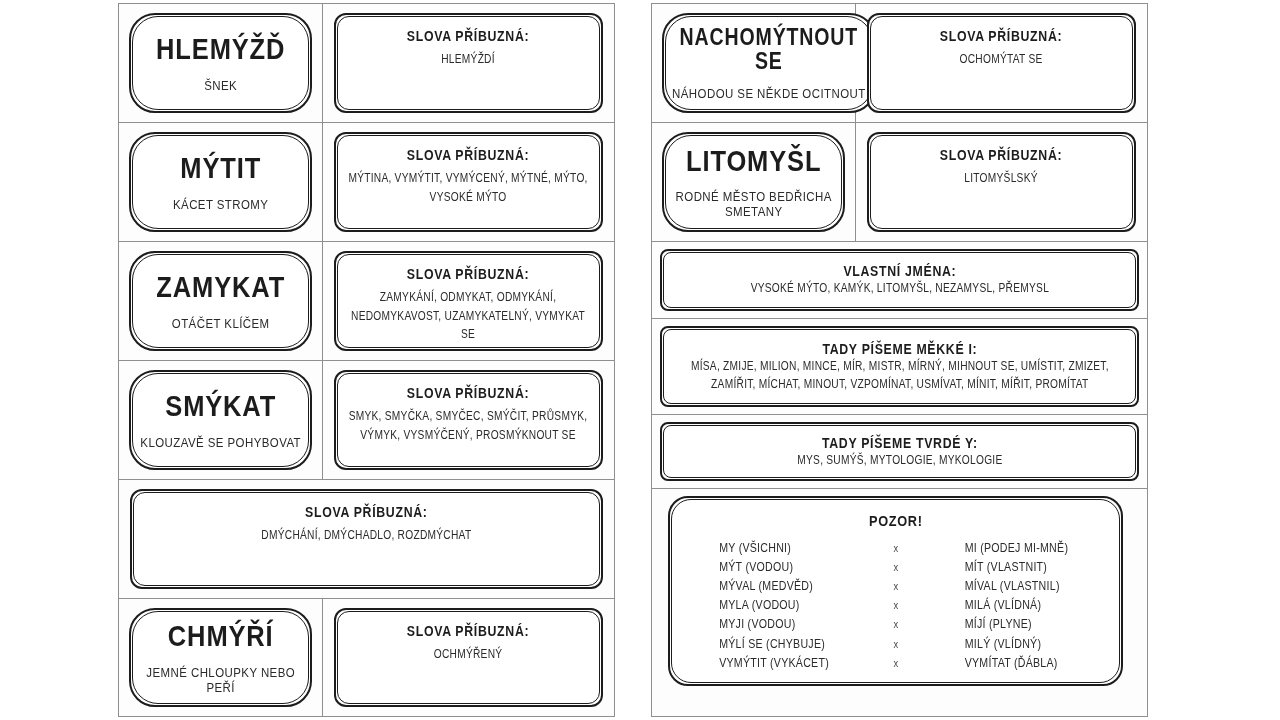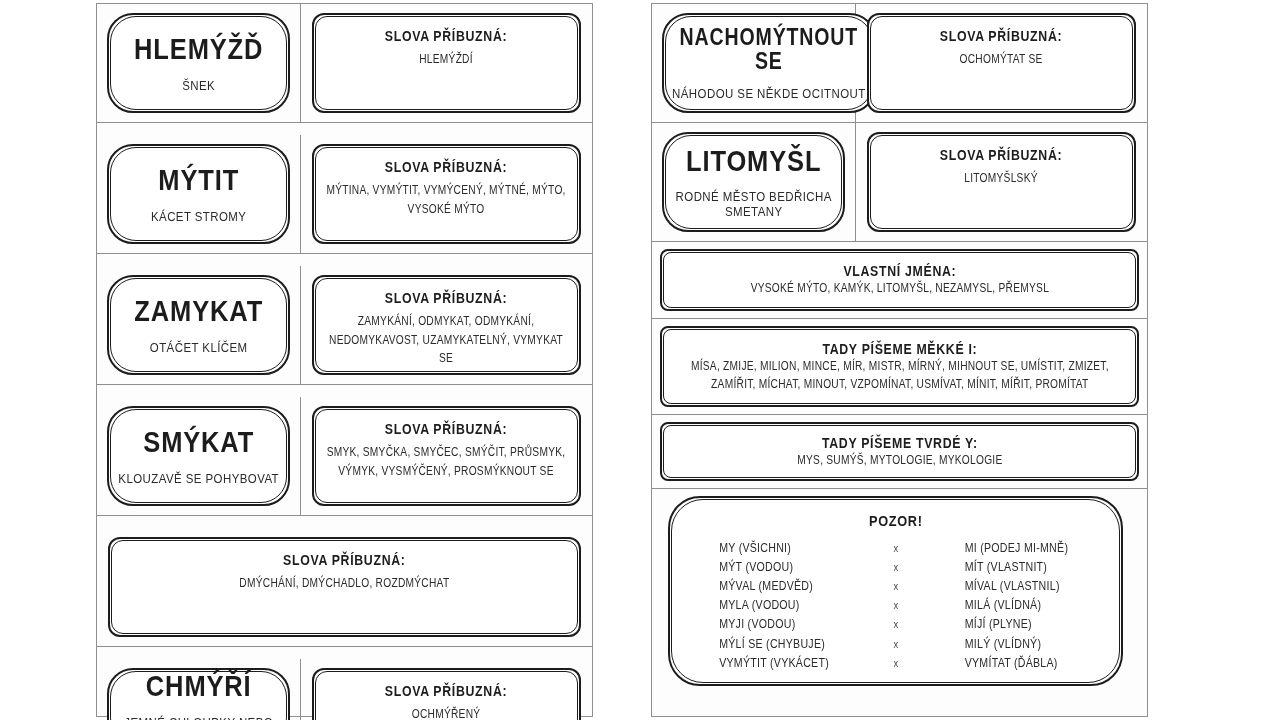--- a/index.html
+++ b/index.html
@@ -14,21 +14,21 @@
   .page {
     position: absolute;
     top: 3px;
     width: 497px;
     height: 714px;
     border: 1px solid #8f8f8f;
     background: #fdfdfd;
     display: flex;
     flex-direction: column;
   }
-  #left-page  { left: 96px; gap: 12px; }
+  #left-page  { left: 118px; }
   #right-page { left: 651px; }
 
   .row {
     display: flex;
     border-bottom: 1px solid #8f8f8f;
     flex: 0 0 auto;
   }
   .row:last-child { border-bottom: none; }
   .row-h119 { height: 119px; }
   .row-h77  { height: 77px; }
@@ -72,21 +72,21 @@
     padding-top: 13px;
   }
   .info-card {
     margin: 7px 8px;
     border-radius: 8px;
     justify-content: center;
     gap: 5px;
   }
   .pozor-card {
     margin: 7px 24px 30px 16px;
-    border-radius: 32px;
+    border-radius: 20px;
     justify-content: flex-start;
     padding-top: 14px;
   }
 
   
   .squeeze {
     width: 117%;
     flex: none;
     transform: scaleX(0.85);
     transform-origin: center top;

